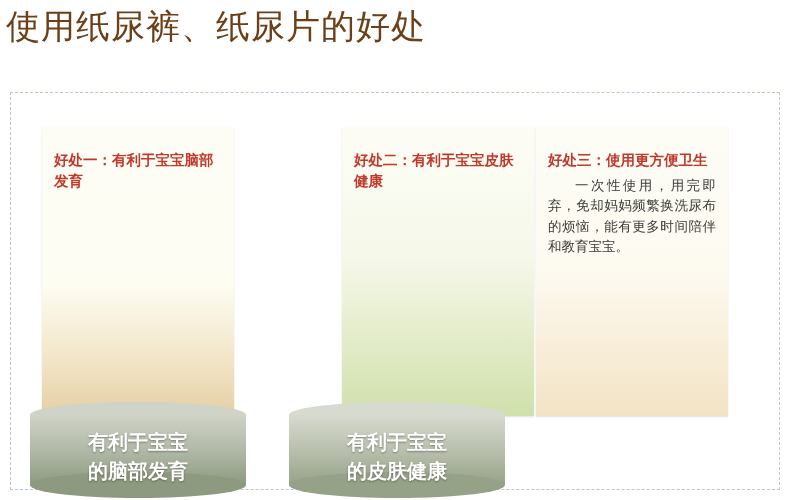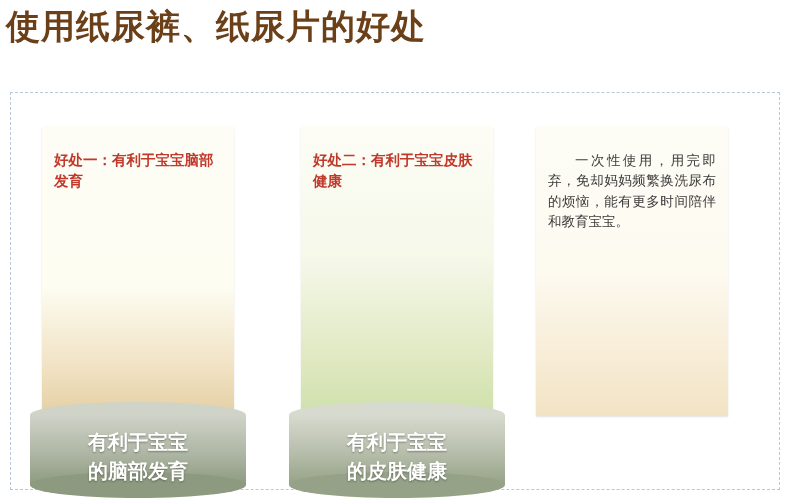--- a/index.html
+++ b/index.html
@@ -8,21 +8,21 @@
     background:#ffffff;
     font-family:"DejaVu Sans","Liberation Sans",sans-serif;
     overflow:hidden;
     position:relative;
   }
   
   .title{
     position:absolute;
     left:6px;top:6px;
     font-size:34px;
-    font-weight:bold;
+    font-weight:normal;
     color:#6b3f17;
     letter-spacing:1px;
     line-height:1.2;
     white-space:nowrap;
   }
   
   .frame{
     position:absolute;
     left:10px;top:92px;
     width:770px;height:398px;
@@ -50,21 +50,21 @@
     position:absolute;
     left:12px;top:22px;
     width:192px;
     height:290px;
     border-radius:3px 3px 0 0;
     box-sizing:border-box;
     padding:24px 12px 10px 12px;
     box-shadow:0 1px 2px rgba(0,0,0,.12);
   }
   .card.k1{background:linear-gradient(to bottom,#fdfdf6 0%,#fdfdf2 55%,#f0e0c0 85%,#e4cfa4 100%);}
-  .card.k2{background:linear-gradient(to bottom,#fdfdf6 0%,#f6f8ea 45%,#dfe9c2 80%,#cfe0ab 100%);}
+  .card.k2{background:linear-gradient(to bottom,#fdfdf6 0%,#f6f8ea 45%,#dfe9c2 80%,#cfe0ab 100%);margin-left:41px;}
   .card.k3{background:linear-gradient(to bottom,#fdfdf6 0%,#fdfaf0 50%,#f7ecd6 80%,#f2e3c4 100%);}
 
   .card-head{
     color:#c0392b;
     font-size:14.5px;
     font-weight:bold;
     line-height:1.45;
     margin-bottom:4px;
   }
   .card-body{
@@ -147,17 +147,18 @@
       <div class="top-ellipse"></div>
       <div class="body"></div>
       <div class="bot-ellipse"></div>
       <div class="base-label">有利于宝宝
 的皮肤健康</div>
     </div>
   </div>
 
   <div class="col c3">
     <div class="card k3">
+      <div class="card-head">好处三：使用更方便卫生</div>
       <div class="card-body">一次性使用，用完即弃，免却妈妈频繁换洗尿布的烦恼，能有更多时间陪伴和教育宝宝。</div>
     </div>
   </div>
 
 </div>
 
 </body></html>

